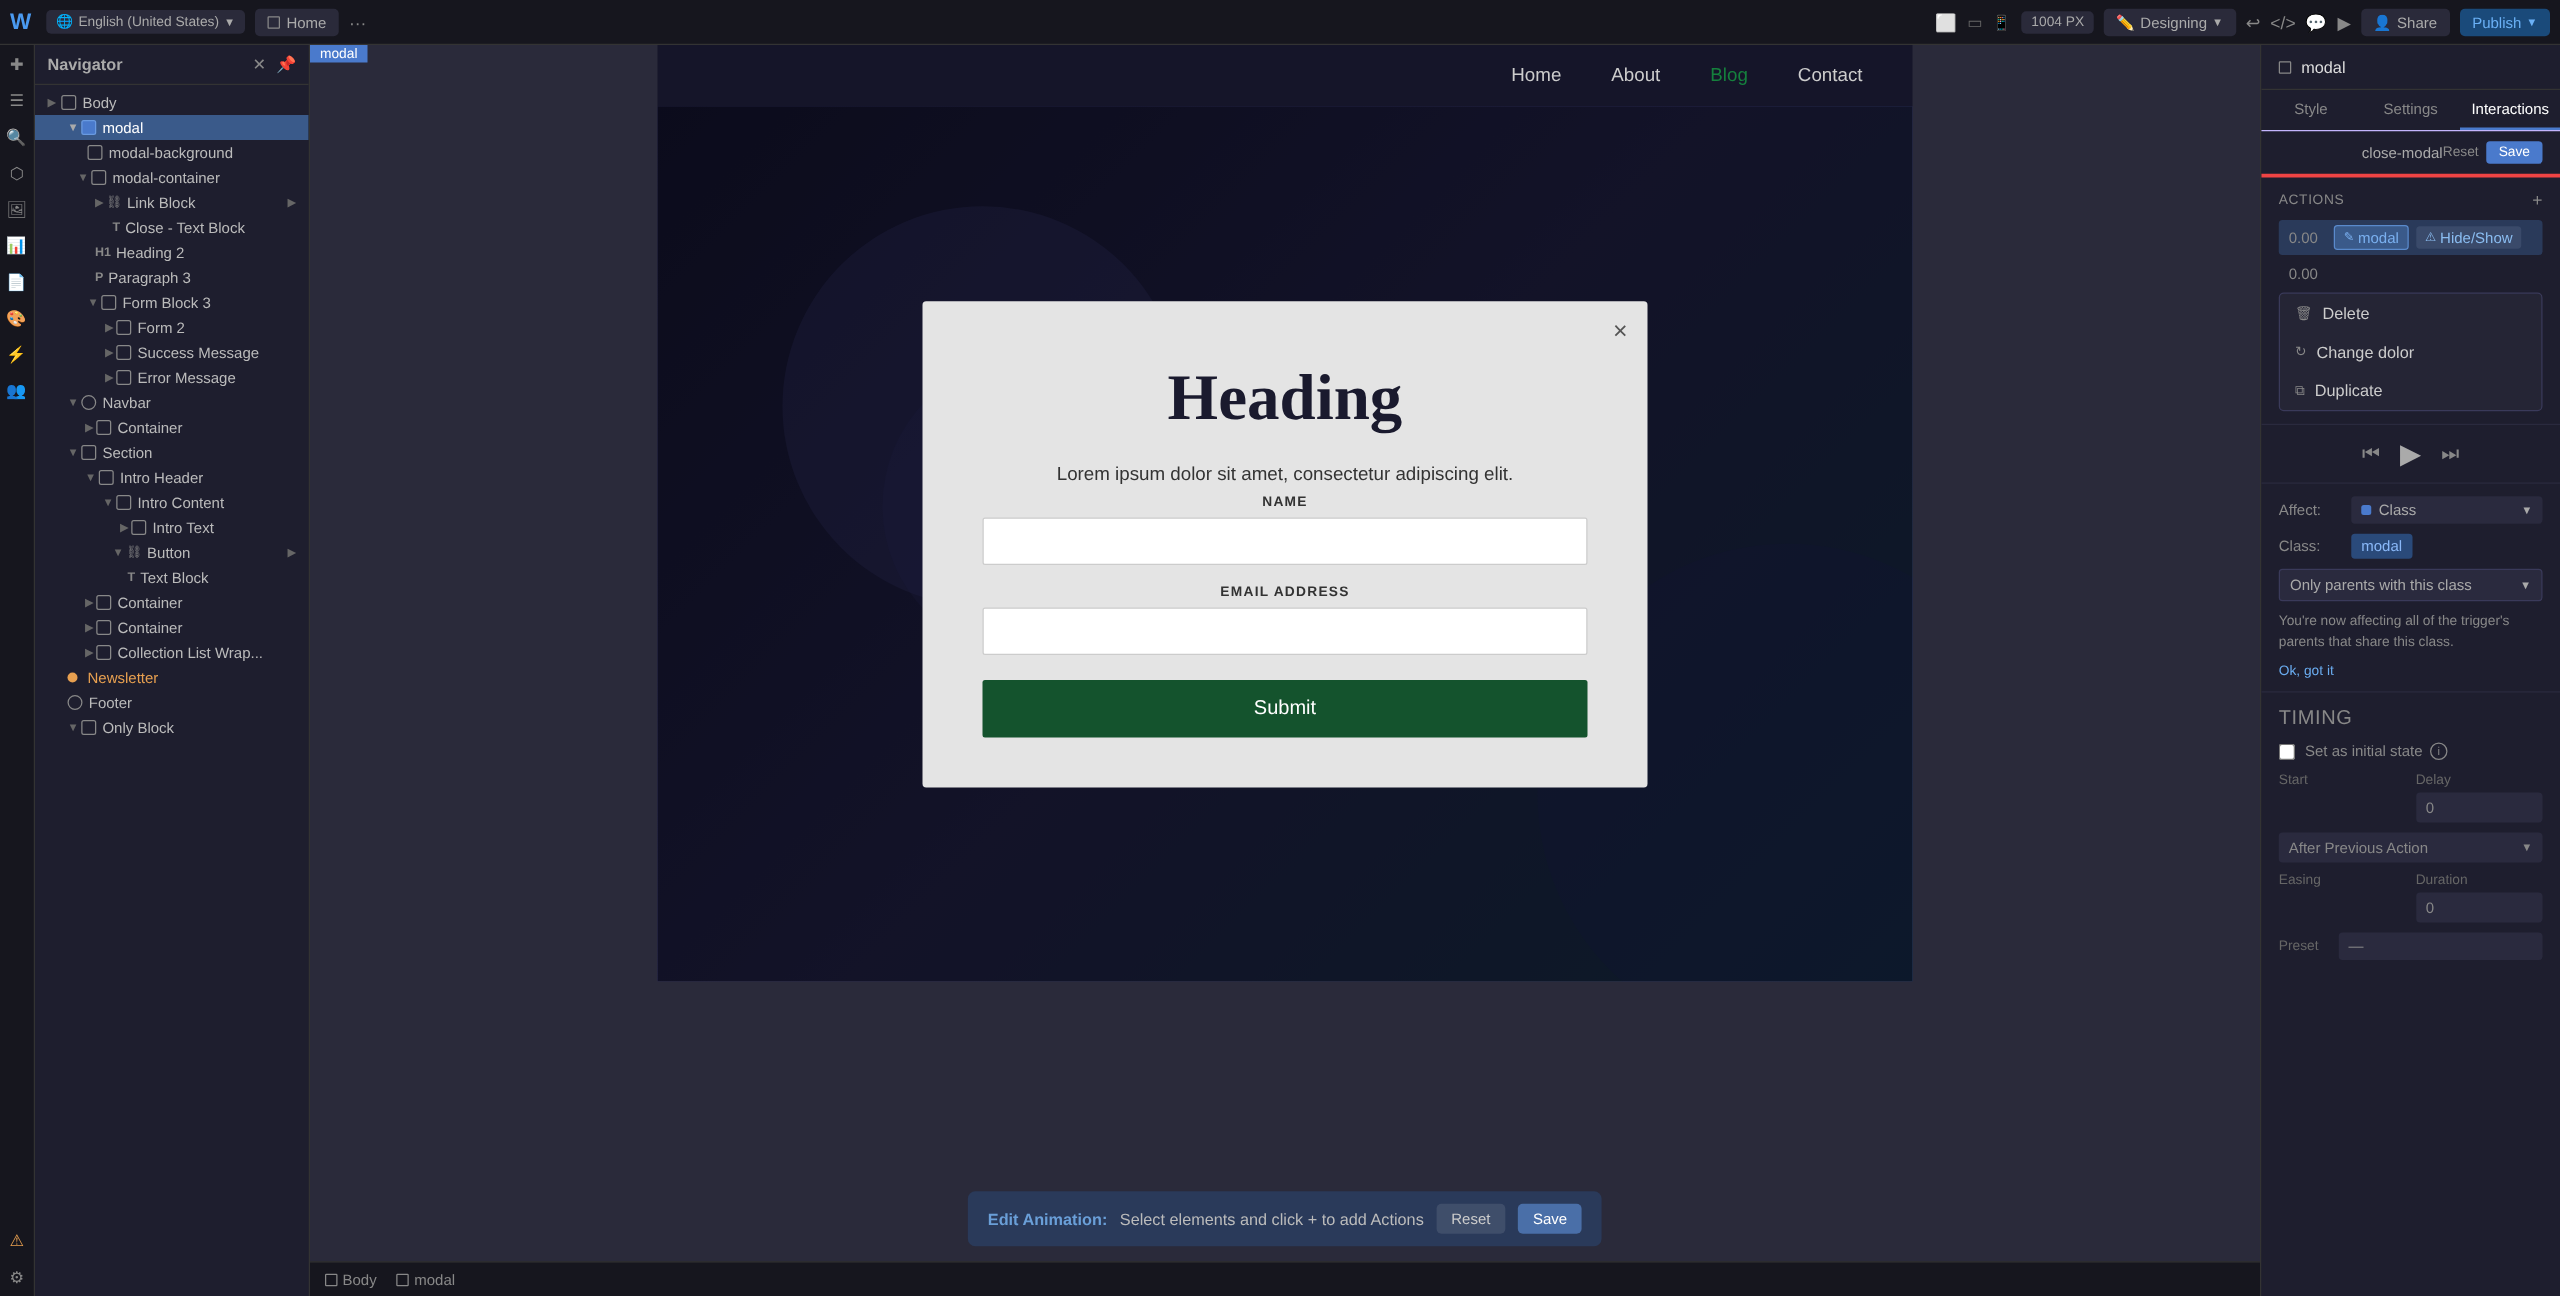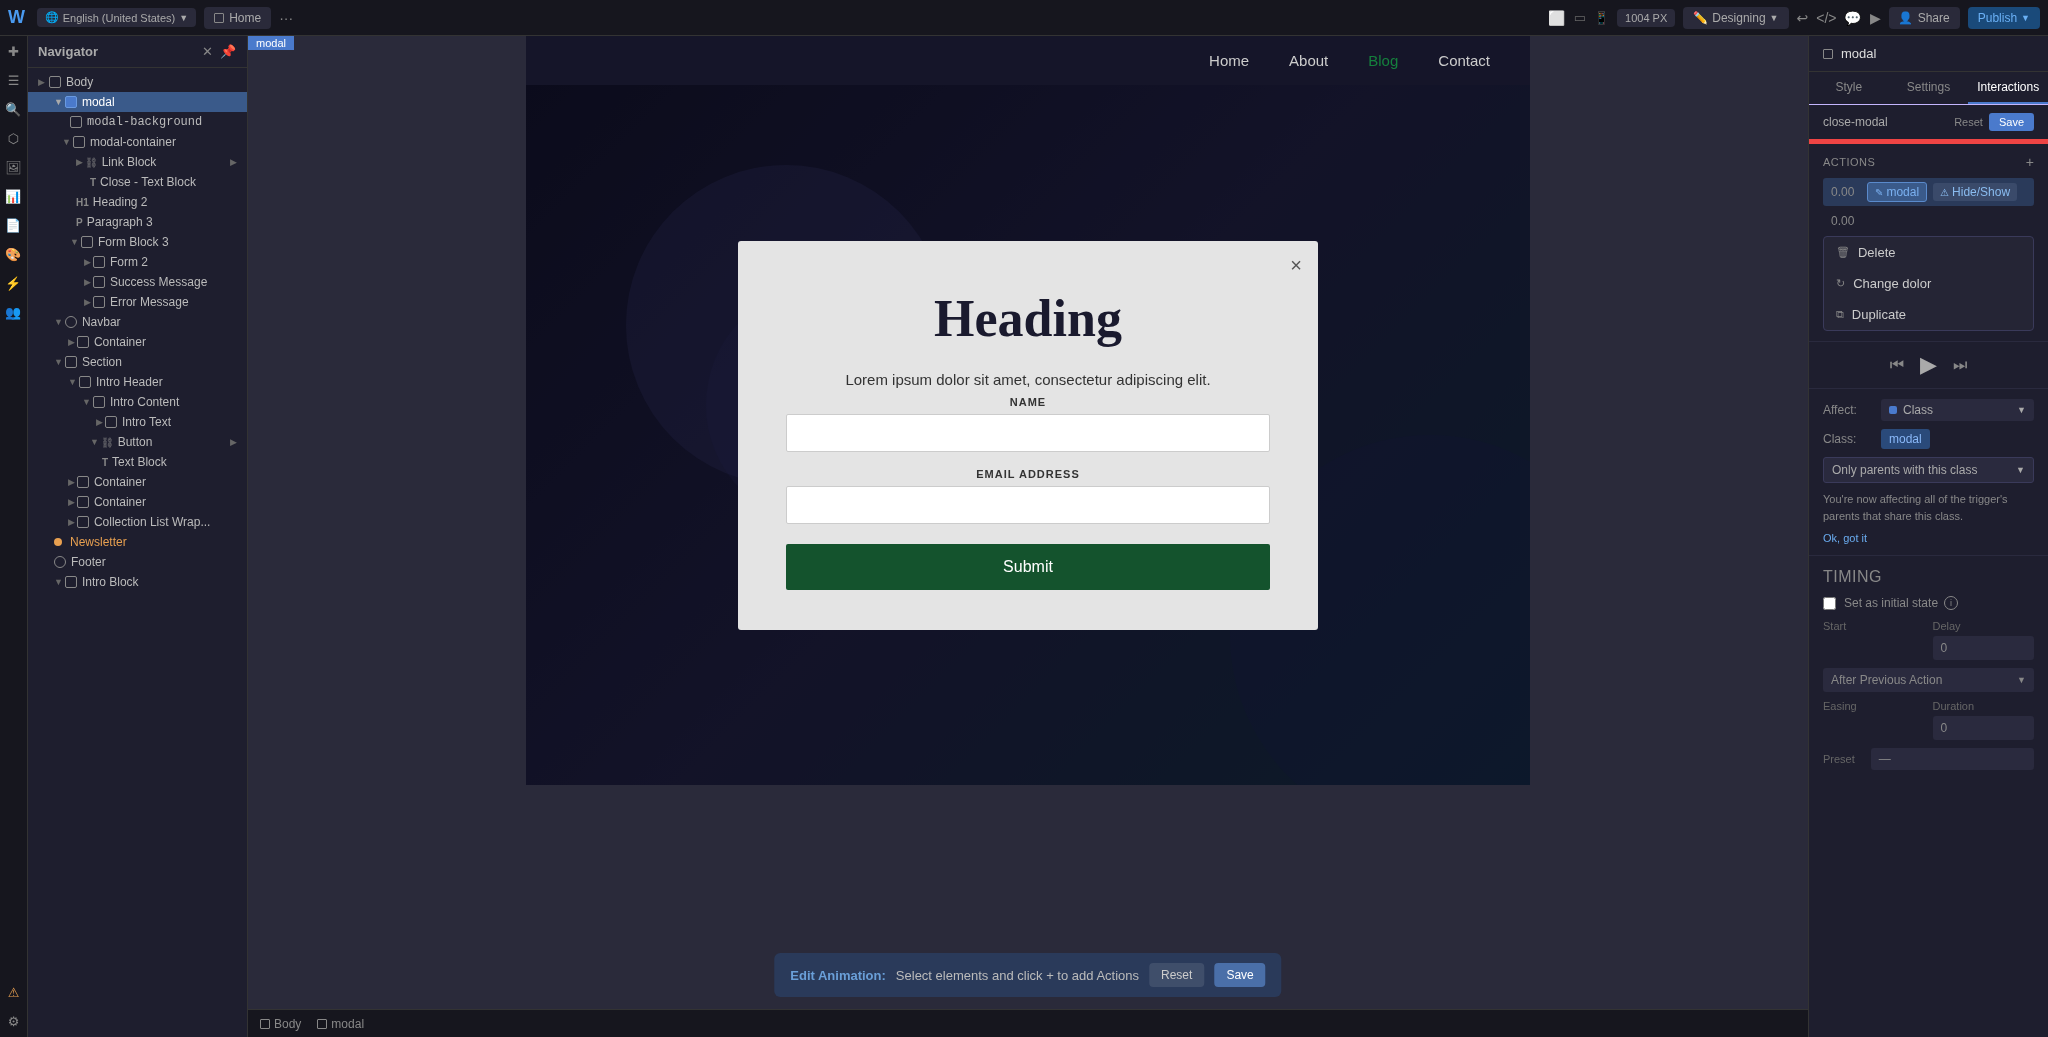--- a/index.html
+++ b/index.html
@@ -80,21 +80,21 @@
         <span>Body</span>
       </div>
 
       <div style="display:flex;align-items:center;padding:3px 10px;cursor:pointer;background:#3a5a8a;color:#fff;font-size:12px;">
         <span style="display:inline-block;width:16px;"></span>
         <span style="margin-right:2px;color:#aaa;font-size:9px;">▼</span>
         <span style="width:12px;height:12px;border:1px solid #6a9ae0;border-radius:2px;margin-right:5px;display:inline-block;flex-shrink:0;background:#4a7acc;"></span>
         <span>modal</span>
       </div>
 
-      <div style="display:flex;align-items:center;padding:3px 10px;cursor:pointer;color:#bbb;font-size:12px;font-family:Liberation Mono, monospace;">
+      <div style="display:flex;align-items:center;padding:3px 10px;cursor:pointer;color:#bbb;font-size:12px;">
         <span style="display:inline-block;width:32px;"></span>
         <span style="width:12px;height:12px;border:1px solid #888;border-radius:2px;margin-right:5px;display:inline-block;flex-shrink:0;"></span>
         <span>modal-background</span>
       </div>
 
       <div style="display:flex;align-items:center;padding:3px 10px;cursor:pointer;color:#bbb;font-size:12px;">
         <span style="display:inline-block;width:24px;"></span>
         <span style="margin-right:2px;color:#666;font-size:9px;">▼</span>
         <span style="width:12px;height:12px;border:1px solid #888;border-radius:2px;margin-right:5px;display:inline-block;flex-shrink:0;"></span>
         <span>modal-container</span>
@@ -240,21 +240,21 @@
       <div style="display:flex;align-items:center;padding:3px 10px;cursor:pointer;color:#bbb;font-size:12px;">
         <span style="display:inline-block;width:16px;"></span>
         <span style="width:12px;height:12px;border:1px solid #888;border-radius:50%;margin-right:5px;display:inline-block;flex-shrink:0;"></span>
         <span>Footer</span>
       </div>
 
       <div style="display:flex;align-items:center;padding:3px 10px;cursor:pointer;color:#bbb;font-size:12px;">
         <span style="display:inline-block;width:16px;"></span>
         <span style="margin-right:2px;color:#666;font-size:9px;">▼</span>
         <span style="width:12px;height:12px;border:1px solid #888;border-radius:2px;margin-right:5px;display:inline-block;flex-shrink:0;"></span>
-        <span>Intro Block</span>
+        <span>Only Block</span>
       </div>
 
     </div>
   </div>
 
   <div style="flex:1;background:#2a2a3a;position:relative;overflow:hidden;">
 
     <div style="position:absolute;top:0;left:0;background:#4a7acc;color:white;font-size:11px;padding:1px 8px;z-index:50;">
       <span>modal</span>
     </div>
@@ -327,21 +327,21 @@
         <span>Style</span>
       </div>
       <div style="flex:1;text-align:center;padding:8px 4px;font-size:12px;color:#888;cursor:pointer;">
         <span>Settings</span>
       </div>
       <div style="flex:1;text-align:center;padding:8px 4px;font-size:12px;color:#fff;cursor:pointer;border-bottom:2px solid #4a7acc;">
         <span>Interactions</span>
       </div>
     </div>
 
-    <div style="display:flex;align-items:center;justify-content:space-between;padding:8px 14px;border-bottom:5px solid #ef4444;">
+    <div style="display:flex;align-items:center;justify-content:flex-end;padding:8px 14px;border-bottom:3px solid #ef4444;">
       <span style="font-size:12px;color:#aaa;">close-modal</span>
       <div style="display:flex;align-items:center;gap:6px;">
         <button style="font-size:11px;color:#888;cursor:pointer;background:none;border:none;">Reset</button>
         <button style="background:#4a7acc;color:white;border:none;padding:3px 10px;border-radius:3px;font-size:11px;cursor:pointer;">Save</button>
       </div>
     </div>
 
     <div style="padding:10px 14px;border-bottom:1px solid #2a2a3e;">
       <div style="display:flex;align-items:center;justify-content:space-between;margin-bottom:8px;">
         <span style="font-size:11px;color:#888;text-transform:uppercase;letter-spacing:0.5px;">Actions</span>

